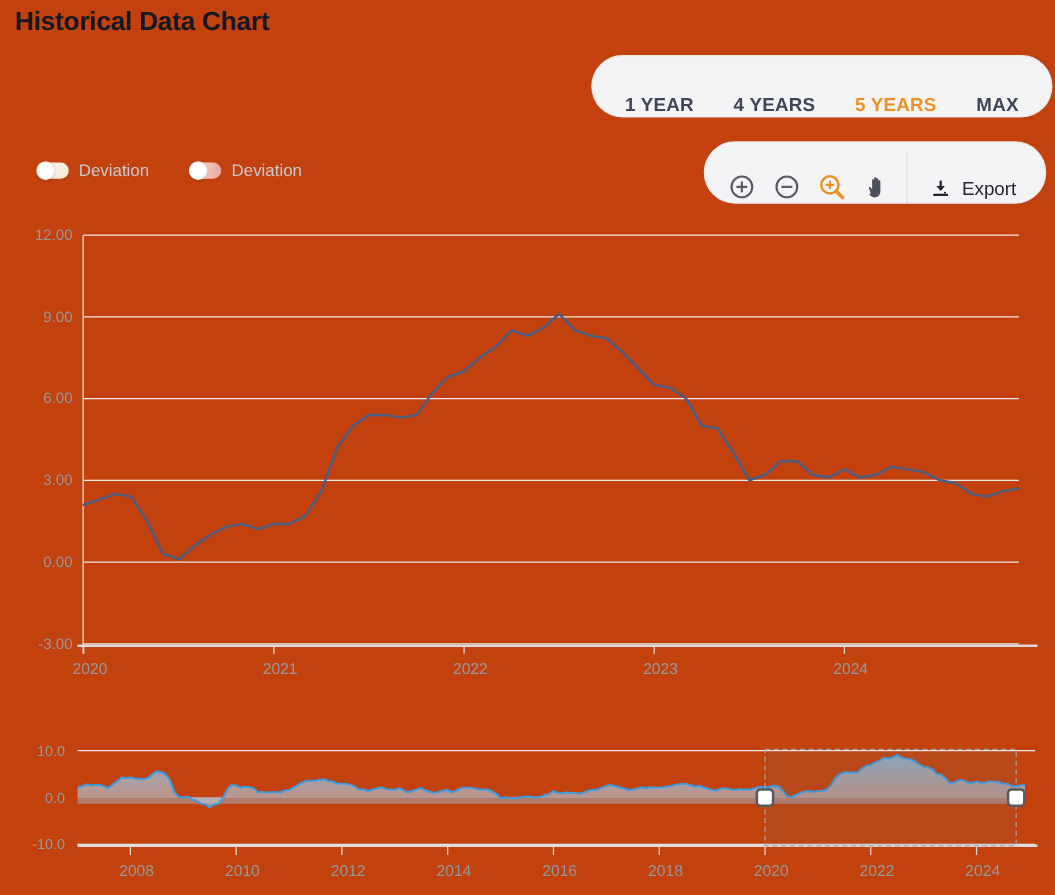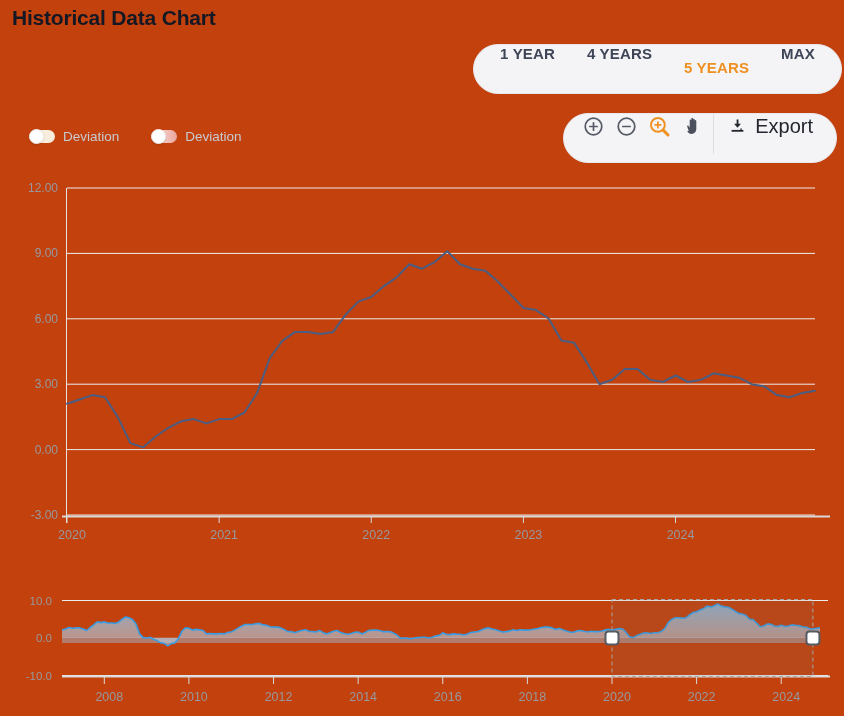--- a/index.html
+++ b/index.html
@@ -1,38 +1,38 @@
 <!DOCTYPE html>
 <html style="--accent: #ef9121;"><head>
 <meta charset="utf-8">
 <style>
   html,body{margin:0;padding:0;background:#fff;}
   .page{position:relative;width:844px;height:716px;background:#c2410c;overflow:hidden;
         font-family:"Liberation Sans",sans-serif;}
   .page-title{position:absolute;left:12px;top:6px;margin:0;font-size:21px;font-weight:700;
         color:#141824;letter-spacing:-0.2px;}
   .pill{position:absolute;background:#f4f4f7;border:1px solid #e7e7ec;border-radius:26px;
-        box-sizing:border-box;display:flex;align-items:flex-start;}
+        box-sizing:border-box;display:flex;align-items:flex-end;}
   .range-pill{left:473px;top:44px;width:369px;height:50px;justify-content:space-between;padding:0 14px;}
   .range-btn{border:none;background:none;font-family:"Liberation Sans",sans-serif;font-size:15px;
         font-weight:700;color:#3e4557;padding:0 12px;cursor:pointer;letter-spacing:.2px;}
   .range-btn.active{color:var(--accent,#ef9121);margin-top:14px;}
   .legend{position:absolute;left:30px;top:129px;display:flex;gap:33px;}
   .legend-item{display:flex;align-items:center;gap:8px;}
   .toggle{width:25px;height:13px;border-radius:8px;position:relative;}
   .toggle.deviation{background:#f8eddd;}
   .toggle.consensus{background:linear-gradient(90deg,#f8ddd8 20%,#e9a59b);}
   .toggle .knob{position:absolute;left:-1px;top:-1px;width:15px;height:15px;border-radius:50%;
         background:#fff;border:1px solid #ececec;box-sizing:border-box;box-shadow:0 1px 2px rgba(0,0,0,.12);}
   .legend-label{font-size:13.5px;color:#c9cbd1;}
   .toolbar{left:563px;top:113px;width:274px;height:50px;justify-content:space-between;padding:0 17px;}
   .tool-btn{border:none;background:none;padding:1px;display:flex;align-items:center;cursor:pointer;}
   .divider{width:1px;height:40px;background:#dcdce2;}
   .export-btn{display:flex;align-items:center;gap:8px;border:none;background:none;cursor:pointer;
-        font-family:"Liberation Sans",sans-serif;font-size:20px;color:#23262e;}
+        font-family:"Liberation Sans",sans-serif;font-size:15px;color:#23262e;}
   #charts{position:absolute;left:0;top:0;width:844px;height:716px;}
   svg text{font-family:"Liberation Sans",sans-serif;}
 </style>
 </head>
 <body>
 
 <div class="page">
 
   <h1 class="page-title">Historical Data Chart</h1>
 

